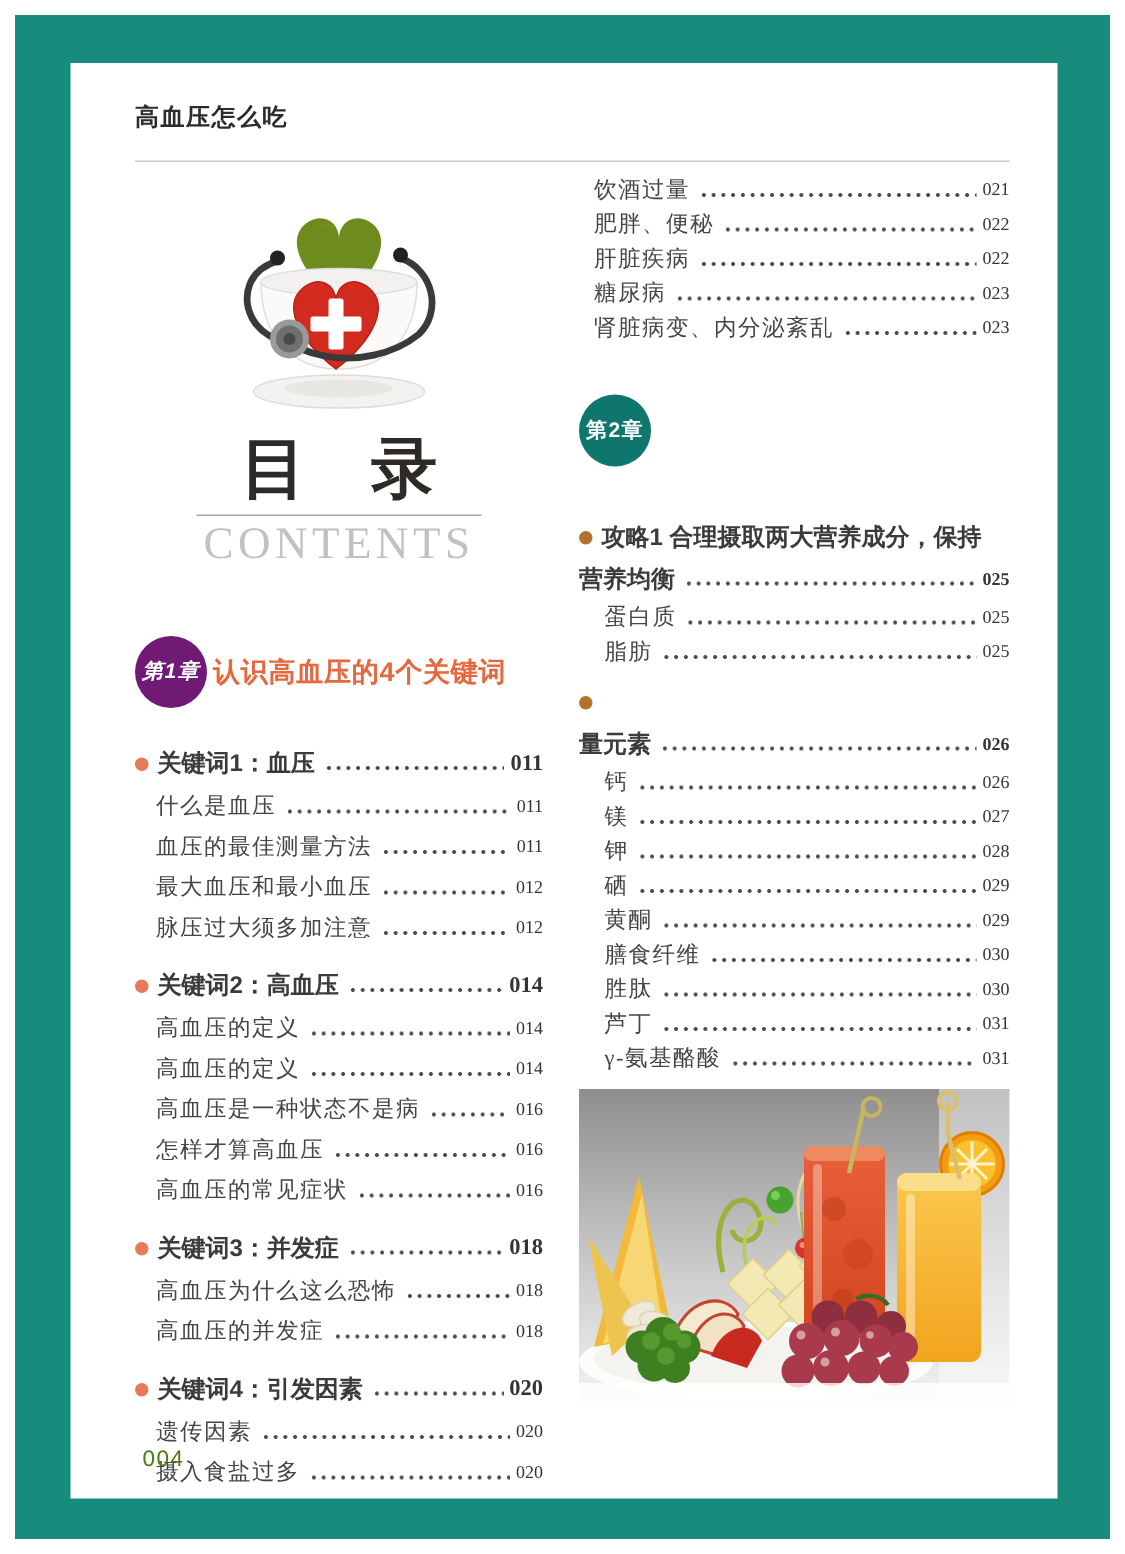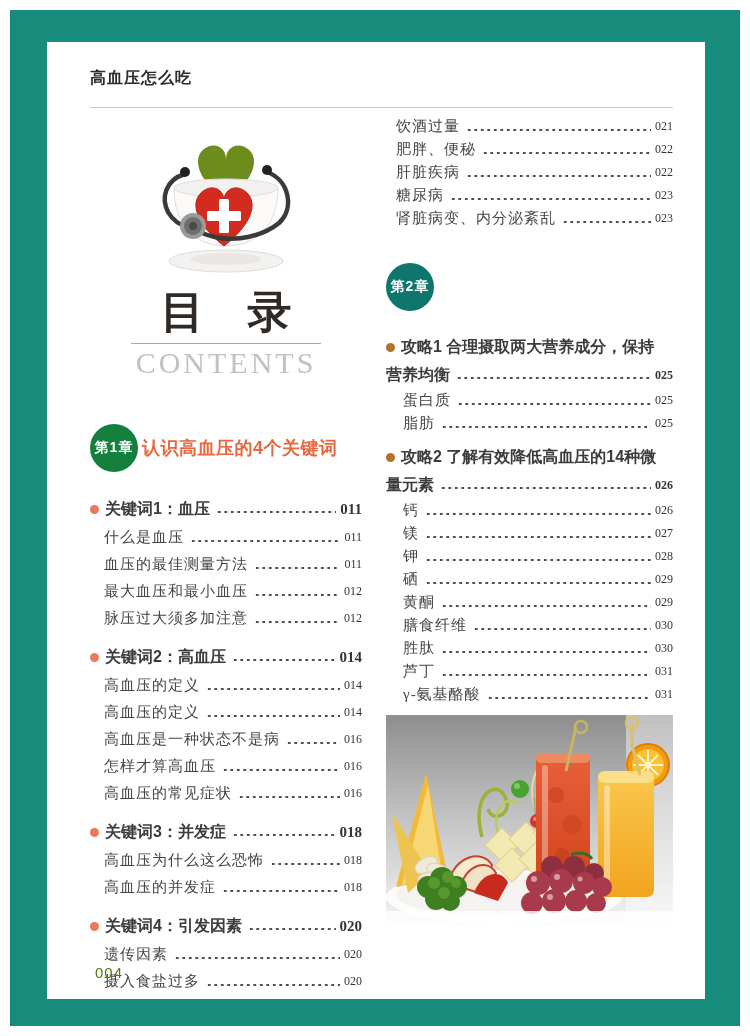--- a/index.html
+++ b/index.html
@@ -23,21 +23,21 @@
   
   .toc-title{margin-top:8px;text-align:center;font-family:"Liberation Serif","DejaVu Serif",serif;
              font-weight:600;font-size:44px;color:#2f2a26;letter-spacing:16px;text-indent:16px;
              line-height:56px;height:56px;}
   .toc-divider{width:190px;margin:2px auto 0 auto;border-bottom:1px solid #a8a6a2;}
   .toc-subtitle{margin-top:2px;text-align:center;font-family:"Liberation Serif","DejaVu Serif",serif;
                 font-size:30px;color:#c3c1be;letter-spacing:3px;line-height:34px;height:34px;}
 
   
   .chap-head{display:flex;align-items:center;}
-  .ch1 .badge{background:#15803d;}
+  .ch1 .badge{background:#701a75;font-style:italic;}
   .ch2 .badge{background:#0f766e;}
   .badge{flex:0 0 auto;width:48px;height:48px;border-radius:50%;color:#fff;font-weight:bold;
          font-size:14px;display:flex;align-items:center;justify-content:center;letter-spacing:1px;}
   .chap-title{margin-left:4px;font-weight:bold;font-size:18px;letter-spacing:0.5px;white-space:nowrap;}
   .ch1 .chap-title{color:#E5683F;}
   .ch2 .chap-title{color:#B3731C;}
   .chap-head.ch1{margin-top:44px;}
   .chap-head.ch2{margin-top:33px;}
 
   
@@ -53,21 +53,21 @@
   .pagenum{flex:0 0 auto;font-family:"Liberation Serif","DejaVu Serif",serif;font-size:12px;
            color:#343434;}
   .sec-head .pagenum{font-weight:bold;font-size:15px;}
   .item-row{display:flex;align-items:center;height:27px;padding-left:14px;
             font-family:"Liberation Serif","DejaVu Serif",serif;font-size:15px;color:#454545;}
   .item-label{white-space:nowrap;letter-spacing:1px;}
 
   
   .top-entries{margin-top:7px;}
   .top-entries .item-row{height:23px;padding-left:10px;}
-  .sections-right{margin-top:22px;}
+  .sections-right{margin-top:33px;}
   .sec2{margin-bottom:8px;}
   .sec2-l1{display:flex;align-items:center;height:28px;font-weight:bold;font-size:16px;color:#3b3b3b;}
   .sec2-l2{display:flex;align-items:center;height:28px;font-weight:bold;font-size:16px;color:#3b3b3b;}
   .sections-right .item-row{height:23px;padding-left:17px;}
   .sec2 + .sec2{margin-top:4px;}
 
   .photo{width:287px;height:210px;margin-top:9px;}
 
   .footer-page{position:absolute;left:48px;bottom:18px;font-size:15px;color:#4d7c0f;letter-spacing:1px;}
 </style>
@@ -310,21 +310,20 @@
                       <span class="item-label">脂肪</span>
                       <span class="leader"></span>
                       <span class="pagenum">025</span>
                     </div>
                   </div>
               </div>
 
               <div class="sec2">
                 <div class="sec2-l1">
                   <span class="bullet c2"></span>
-                  <span class="sec-label">攻略2 了解有效降低高血压的14种微</span>
                 </div>
                 <div class="sec2-l2">
                   <span class="sec-label">量元素</span>
                   <span class="leader"></span>
                   <span class="pagenum">026</span>
                 </div>
                 <div>
 
                     <div class="item-row">
                       <span class="item-label">钙</span>

